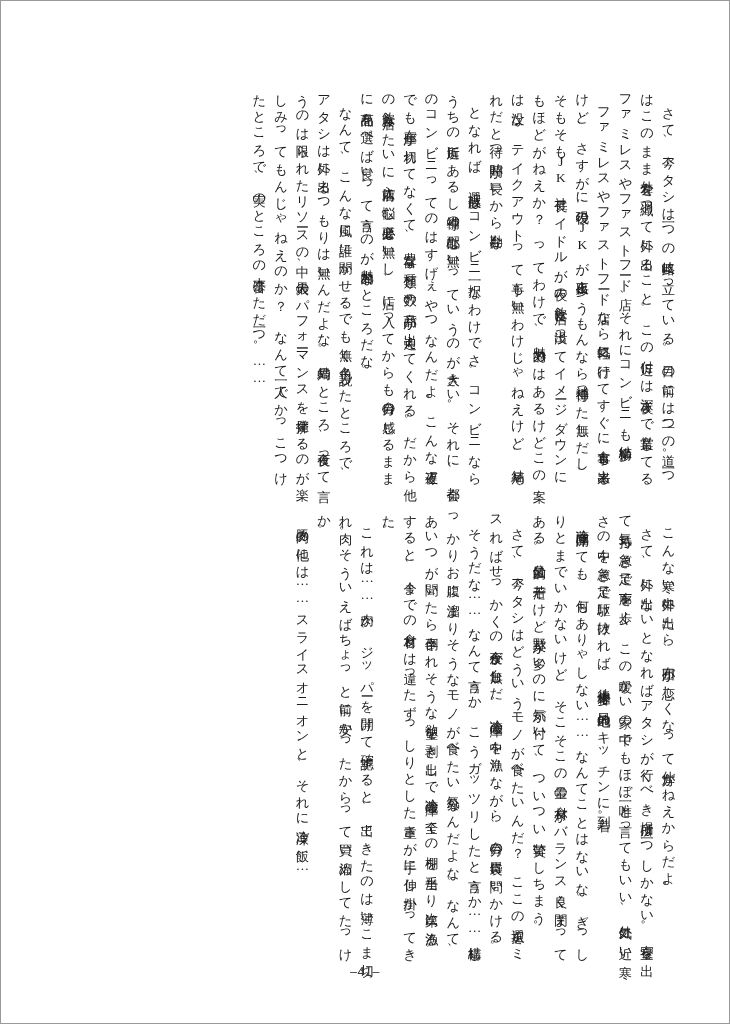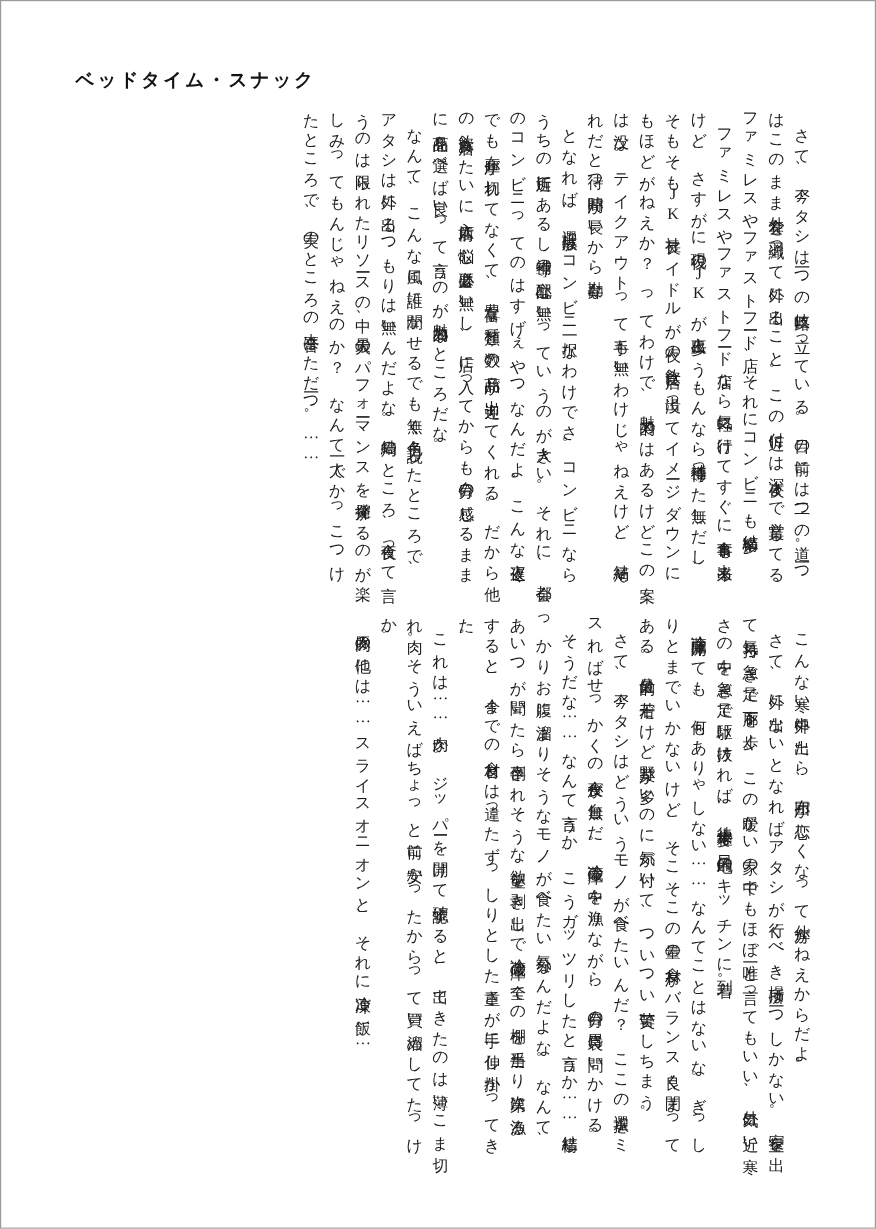--- a/index.html
+++ b/index.html
@@ -79,33 +79,33 @@
     letter-spacing: 0.6px;
     color: #3a3a3a;
     font-family: "Liberation Sans", "DejaVu Sans", sans-serif;
   }
 </style>
 </head>
 <body>
 
 <div id="page">
 
-  <div id="title">ベッドタイム・スナック</div>
 
   <div id="block-upper" class="vblock">
     <p>さて、今アタシは一つの岐路に立っている。目の前には二つの道。一つはこのまま外套を羽織って外に出ること。この付近には深夜まで営業してるファミレスやファストフード店、それにコンビニも結構多い。</p>
     <p>ファミレスやファストフード店なら気軽に行けてすぐに食事も出来るけど、さすがに現役のJKが夜出歩こうもんなら補導待った無しだし、そもそもJK社長アイドルが夜の飲食店に出没ってイメージダウンにもほどがねえか？　ってわけで、魅力的ではあるけどこの案は没な。テイクアウトって手も無いわけじゃねえけど、結局それだと待つ時間が長いから勘弁な。</p>
     <p>となれば、選択肢はコンビニ一択なわけでさ。コンビニならうちの近所にあるし補導の心配は無いっていうのが大きい。それに、都会のコンビニってのはすげぇやつなんだよ。こんな夜遅くでも在庫が切れてなくて、豊富な種類と数の商品が出迎えてくれる。だから他の飲食店みたいに入店前に悩む必要は無いし、店に入ってからも自分の感じるままに商品を選べば良いって言うのが魅力的なところだな。</p>
     <p>なんて、こんな風に誰に聞かせるでも無く色々力説したところで、アタシは外に出るつもりは無いんだよな。結局のところ、夜食って言うのは限られたリソースの中、最大のパフォーマンスを発揮するのが楽しみってもんじゃねえのか？　なんて一人でかっこつけたところで、実のところの本音はただ一つ。……</p>
   </div>
 
   <div id="block-lower" class="vblock">
     <p>こんな寒い中外に出たら、布団が恋しくなって仕方がねえからだよ。</p>
     <p>さて、外に出ないとなればアタシが行くべき場所は一つしかない。寝室を出て気持ち急ぎ足で廊下を歩く。この暖かい家の中でもほぼ唯一と言ってもいい、外気に近い寒さの中を急ぎ足で駆け抜ければ、徒歩十歩程で目的地のキッチンに到着。</p>
     <p>冷蔵庫開けても、何もありゃしない……なんてことはないな。ぎっしりとまでいかないけど、そこそこの量の食材がバランス良く閉まってある。分量的に若干だけど野菜が多いのに気が付いて、ついつい苦笑いしちまう。</p>
     <p>さて、今アタシはどういうモノが食べたいんだ？　ここの選択をミスればせっかくの夜食が台無しだ。冷蔵庫の中を漁りながら、自分の胃袋に問いかける。</p>
     <p>そうだな……なんて言うか、こうガッツリしたと言うか……結構しっかりお腹に溜まりそうなモノが食べたい気分なんだよな。なんて、あいつが聞いたら卒倒されそうな欲望を剥き出しで冷蔵庫の全ての棚を手当たり次第に漁る。すると、今までの食材とは違ったずっしりとした重さが手に伸し掛かってきた。</p>
     <p>これは……肉か。ジッパーを開けて確認すると、出てきたのは薄いこま切れ肉。そういえばちょっと前に安かったからって買い溜めしてたっけか。</p>
     <p>豚肉の他には……スライスオニオンと、それに冷凍ご飯……</p>
   </div>
 
+  <div id="folio">–41–</div>
 
 </div>
 
 </body></html>

